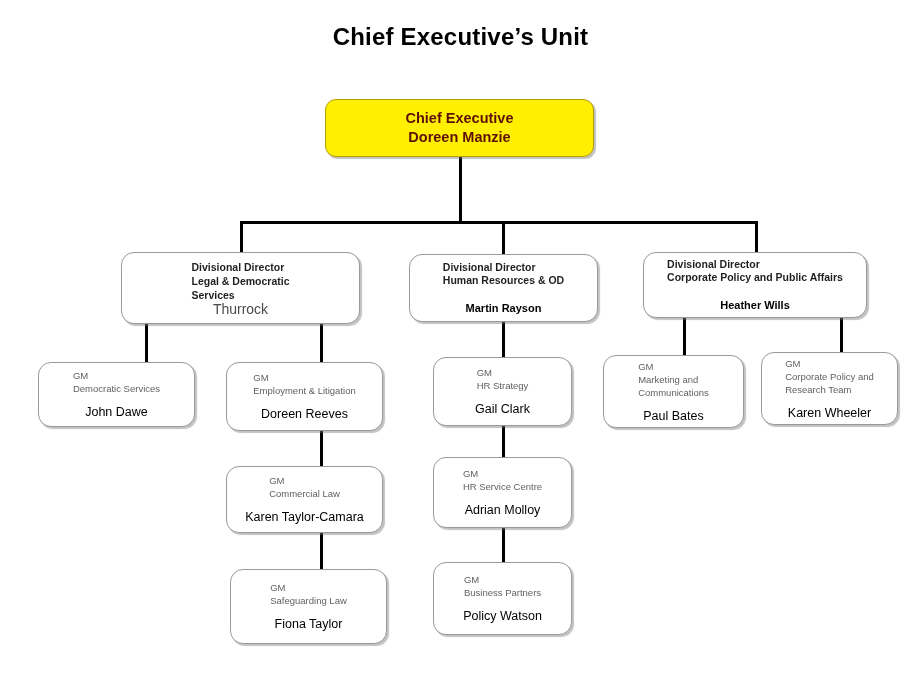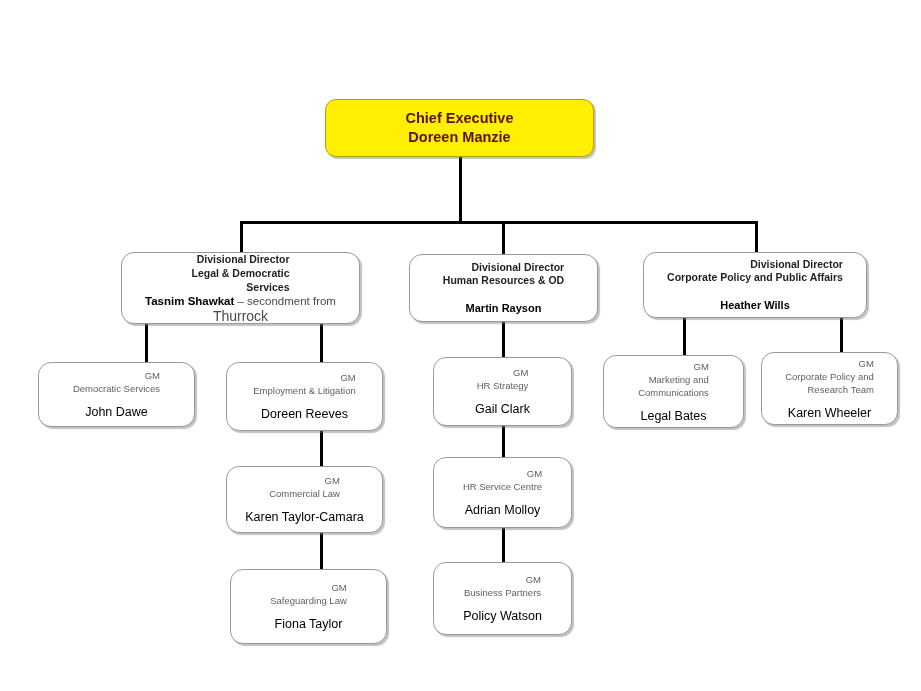--- a/index.html
+++ b/index.html
@@ -45,21 +45,21 @@
     position: absolute;
     box-sizing: border-box;
     background: #ffffff;
     border: 1px solid #9a9a9a;
     border-radius: 13px;
     box-shadow: 2px 2px 1px rgba(120,120,120,0.45);
     display: flex;
     flex-direction: column;
     align-items: center;
     justify-content: center;
-    text-align: right;
+    text-align: left;
     padding: 4px 6px;
     z-index: 2;
   }
   .node .role {
     font-size: 9.5px;
     line-height: 13px;
     color: #5f5f5f;
     font-weight: normal;
     white-space: pre-line;
   }
@@ -121,20 +121,21 @@
     line-height: 15px;
     color: #4a4a4a;
     font-weight: normal;
   }
 </style>
 </head>
 <body>
 
 <div id="chart-root">
 
+  <div class="chart-title">Chief Executive’s Unit</div>
 
   <div class="conn v" style="left:459px; top:157px; height:65px;"></div>
 
   <div class="conn h" style="left:240px; top:221px; width:518px;"></div>
 
   <div class="conn v" style="left:240px; top:221px; height:33px;"></div>
 
   <div class="conn v" style="left:502px; top:221px; height:33px;"></div>
 
   <div class="conn v" style="left:755px; top:221px; height:33px;"></div>
@@ -153,21 +154,20 @@
 
   <div class="node root" style="left:325px; top:99px; width:269px; height:58px;">
     <div class="title-line">Chief Executive</div>
     <div class="person">Doreen Manzie</div>
   </div>
 
   <div class="node director-inline" style="left:121px; top:252px; width:239px; height:72px;">
     <div class="role">Divisional Director
 Legal &amp; Democratic
 Services</div>
-    <div class="inline-name"><span>Tasnim Shawkat</span><span class="light"> – secondment from</span></div>
     <div class="trailing">Thurrock</div>
   </div>
 
   <div class="node director" style="left:409px; top:254px; width:189px; height:68px;">
     <div class="role">Divisional Director
 Human Resources &amp; OD</div>
     <div class="person">Martin Rayson</div>
   </div>
 
   <div class="node director" style="left:643px; top:252px; width:224px; height:66px;">
@@ -215,21 +215,21 @@
   <div class="node" style="left:433px; top:562px; width:139px; height:73px;">
     <div class="role">GM
 Business Partners</div>
     <div class="person">Policy Watson</div>
   </div>
 
   <div class="node" style="left:603px; top:355px; width:141px; height:73px;">
     <div class="role">GM
 Marketing and
 Communications</div>
-    <div class="person">Legal Bates</div>
+    <div class="person">Paul Bates</div>
   </div>
 
   <div class="node" style="left:761px; top:352px; width:137px; height:73px;">
     <div class="role">GM
 Corporate Policy and
 Research Team</div>
     <div class="person">Karen Wheeler</div>
   </div>
 
 </div>

